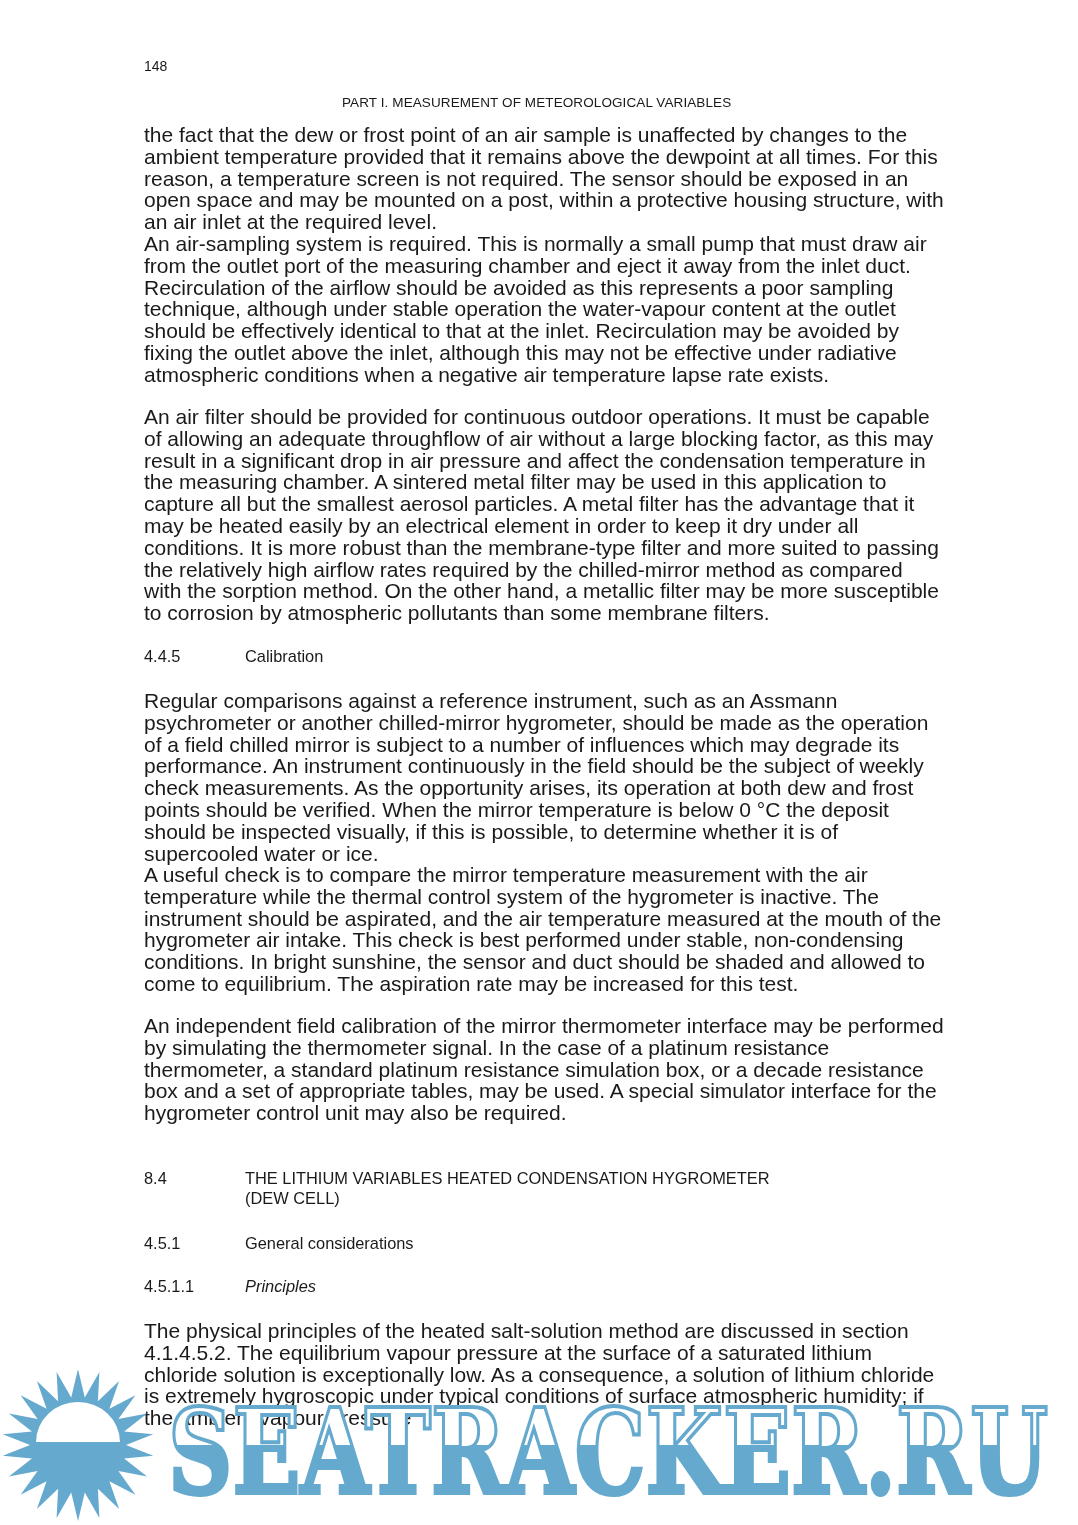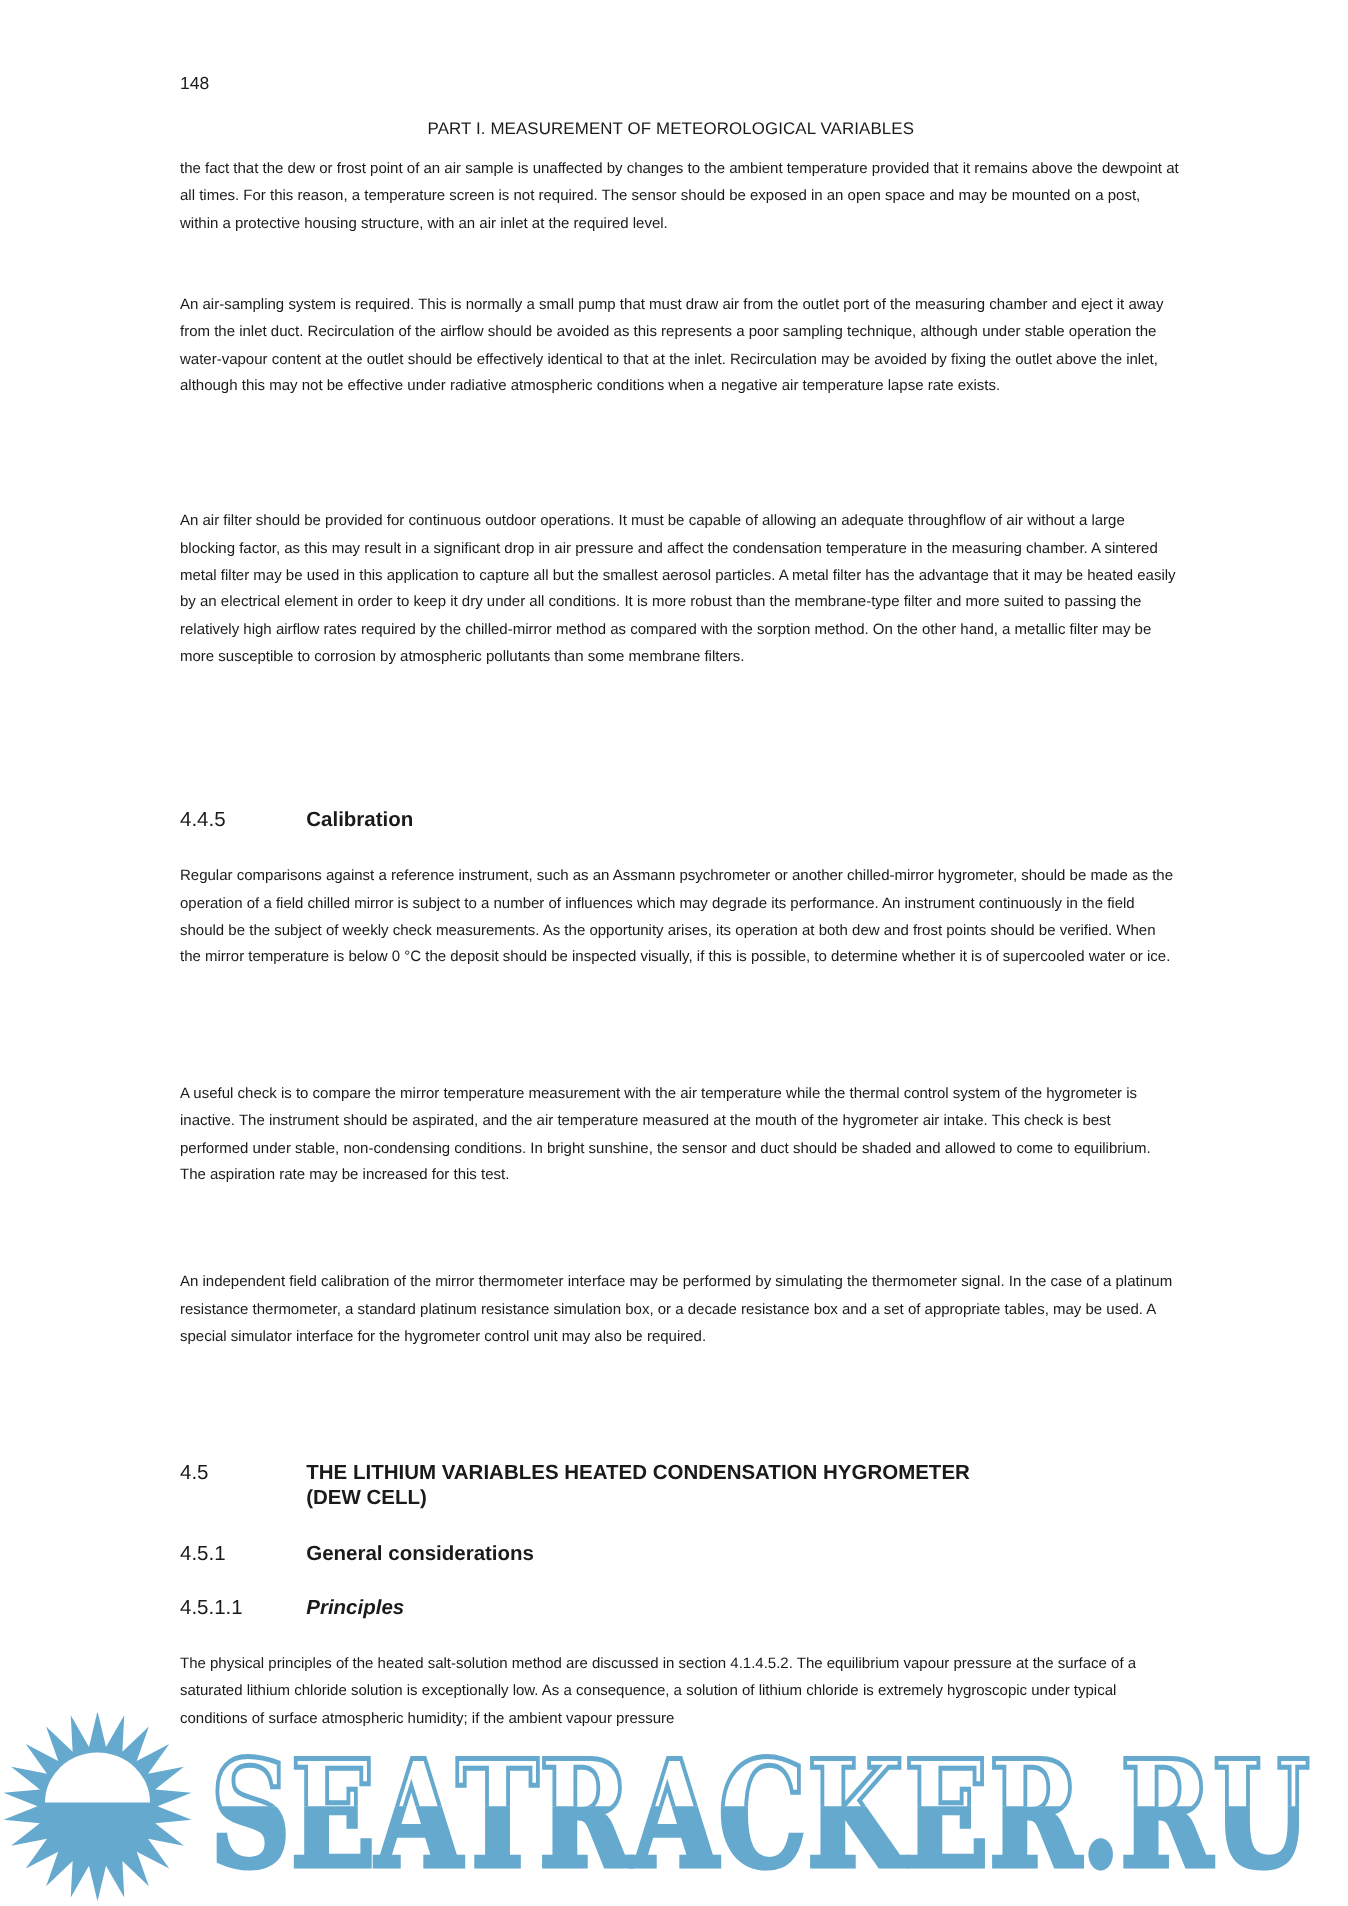--- a/index.html
+++ b/index.html
@@ -1,23 +1,23 @@
 <!DOCTYPE html>
 <html><head>
   <meta charset="utf-8">
   <style>
     html, body { margin: 0; padding: 0; background: #ffffff; }
     body { width: 1078px; height: 1525px; position: relative; overflow: hidden;
            font-family: "Liberation Sans", sans-serif; color: #1a1a1a; }
     .page-number { position: absolute; left: 144px; top: 58px; font-size: 14px; }
     .running-head { position: absolute; left: 342px; top: 60px; font-size: 13.5px; letter-spacing: 0.1px; margin-top: 35px; }
-    .para { position: absolute; left: 144px; width: 800px; font-size: 12px; line-height: 21.8px; margin: 0; }
+    .para { position: absolute; left: 144px; width: 800px; font-size: 21px; line-height: 21.8px; margin: 0; }
     .heading { position: absolute; left: 144px; font-size: 16.4px; line-height: 21.8px; }
     .heading .num { position: absolute; left: 0; top: 0; white-space: nowrap; }
-    .heading .title { position: absolute; left: 101px; top: 0; font-weight: bold; white-space: nowrap; }
+    .heading .title { position: absolute; left: 101px; top: 0; font-weight: normal; white-space: nowrap; }
     .heading .title.italic { font-style: italic; }
     .watermark { position: absolute; left: 0; top: 1370px; width: 1078px; height: 155px; }
   </style>
 </head>
 <body>
 
 <div class="page-number">148</div>
 <div class="running-head">PART I. MEASUREMENT OF METEOROLOGICAL VARIABLES</div>
 
 <p class="para" style="top:124px;">the fact that the dew or frost point of an air sample is unaffected by changes to the ambient temperature provided that it remains above the dewpoint at all times. For this reason, a temperature screen is not required. The sensor should be exposed in an open space and may be mounted on a post, within a protective housing structure, with an air inlet at the required level.</p>
@@ -27,21 +27,21 @@
 <div class="heading" style="top:646px;">
   <span class="num">4.4.5</span>
   <span class="title">Calibration</span>
 </div>
 
 <p class="para" style="top:690px;">Regular comparisons against a reference instrument, such as an Assmann psychrometer or another chilled-mirror hygrometer, should be made as the operation of a field chilled mirror is subject to a number of influences which may degrade its performance. An instrument continuously in the field should be the subject of weekly check measurements. As the opportunity arises, its operation at both dew and frost points should be verified. When the mirror temperature is below 0 °C the deposit should be inspected visually, if this is possible, to determine whether it is of supercooled water or ice.</p>
 <p class="para" style="top:864px;">A useful check is to compare the mirror temperature measurement with the air temperature while the thermal control system of the hygrometer is inactive. The instrument should be aspirated, and the air temperature measured at the mouth of the hygrometer air intake. This check is best performed under stable, non-condensing conditions. In bright sunshine, the sensor and duct should be shaded and allowed to come to equilibrium. The aspiration rate may be increased for this test.</p>
 <p class="para" style="top:1015px;">An independent field calibration of the mirror thermometer interface may be performed by simulating the thermometer signal. In the case of a platinum resistance thermometer, a standard platinum resistance simulation box, or a decade resistance box and a set of appropriate tables, may be used. A special simulator interface for the hygrometer control unit may also be required.</p>
 
 <div class="heading" style="top:1168px;">
-  <span class="num">4.5</span>
+  <span class="num">8.4</span>
   <span class="title">THE LITHIUM VARIABLES HEATED CONDENSATION HYGROMETER</span>
   <span class="title" style="top:20px;">(DEW CELL)</span>
 </div>
 
 <div class="heading" style="top:1233px;">
   <span class="num">4.5.1</span>
   <span class="title">General considerations</span>
 </div>
 
 <div class="heading" style="top:1276px;">

